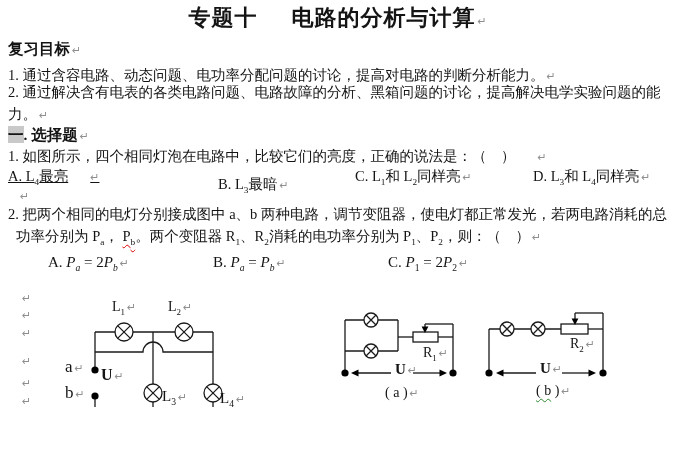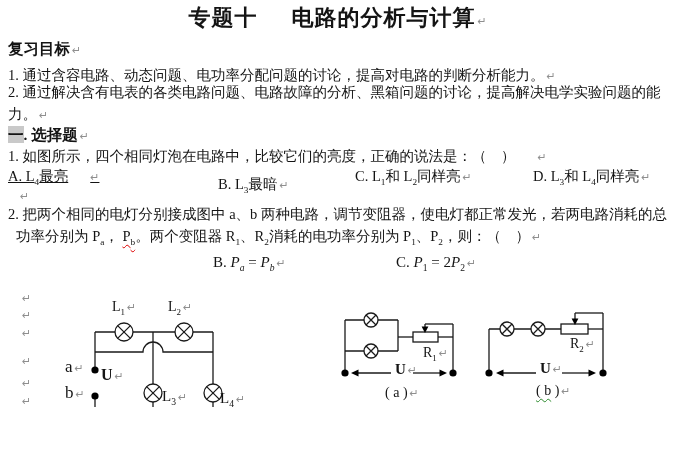--- a/index.html
+++ b/index.html
@@ -133,22 +133,23 @@
   <div class="abs line" style="left:8px;top:167px;text-decoration:underline;"><span><span>A. L</span><sub>4</sub><span>最亮</span></span><span class="pmark gap-pmark">↵</span></div>
   <div class="abs line" style="left:218px;top:167px;margin-top:8px;"><span><span>B.  L</span><sub>3</sub><span>最暗</span></span><span class="pmark">↵</span></div>
   <div class="abs line" style="left:355px;top:167px;"><span><span>C. L</span><sub>1</sub><span>和 L</span><sub>2</sub><span>同样亮</span></span><span class="pmark">↵</span></div>
   <div class="abs line" style="left:533px;top:167px;"><span><span>D. L</span><sub>3</sub><span>和 L</span><sub>4</sub><span>同样亮</span></span><span class="pmark">↵</span></div>
 
   <div class="abs line" style="left:18px;top:186px;"><span class="pmark">↵</span></div>
 
   <div class="abs line" style="left:8px;top:205px;"><span>2. 把两个相同的电灯分别接成图中 a、b 两种电路，调节变阻器，使电灯都正常发光，若两电路消耗的总</span></div>
   <div class="abs line" style="left:16px;top:227px;"><span><span>功率分别为 P</span><sub>a</sub><span>， </span><span class="seg-red">P</span><sub class="seg-red">b</sub><span>。两个变阻器 R</span><sub>1</sub><span>、R</span><sub>2</sub><span>消耗的电功率分别为 P</span><sub>1</sub><span>、P</span><sub>2</sub><span>，则：（　）</span></span><span class="pmark">↵</span></div>
 
+  <div class="abs line opt2" style="left:48px;top:253px;"><span><span>A.  </span><span class="seg-i">P</span><sub class="seg-i">a</sub><span> = 2</span><span class="seg-i">P</span><sub class="seg-i">b</sub></span><span class="pmark">↵</span></div>
   <div class="abs line opt2" style="left:213px;top:253px;"><span><span>B.  </span><span class="seg-i">P</span><sub class="seg-i">a</sub><span> = </span><span class="seg-i">P</span><sub class="seg-i">b</sub></span><span class="pmark">↵</span></div>
-  <div class="abs line opt2" style="left:388px;top:253px;margin-left:8px;"><span><span>C.  </span><span class="seg-i">P</span><sub>1</sub><span> = 2</span><span class="seg-i">P</span><sub>2</sub></span><span class="pmark">↵</span></div>
+  <div class="abs line opt2" style="left:388px;top:253px;"><span><span>C.  </span><span class="seg-i">P</span><sub>1</sub><span> = 2</span><span class="seg-i">P</span><sub>2</sub></span><span class="pmark">↵</span></div>
 
   <div class="abs" style="left:20px;top:288px;"><span class="pmark">↵</span></div>
   <div class="abs" style="left:20px;top:305px;"><span class="pmark">↵</span></div>
   <div class="abs" style="left:20px;top:323px;"><span class="pmark">↵</span></div>
   <div class="abs" style="left:20px;top:351px;"><span class="pmark">↵</span></div>
   <div class="abs" style="left:20px;top:373px;"><span class="pmark">↵</span></div>
   <div class="abs" style="left:20px;top:391px;"><span class="pmark">↵</span></div>
   <div class="abs" style="left:20px;top:409px;"><span class="pmark">↵</span></div>
   <div class="abs" style="left:20px;top:426px;"><span class="pmark">↵</span></div>
 

